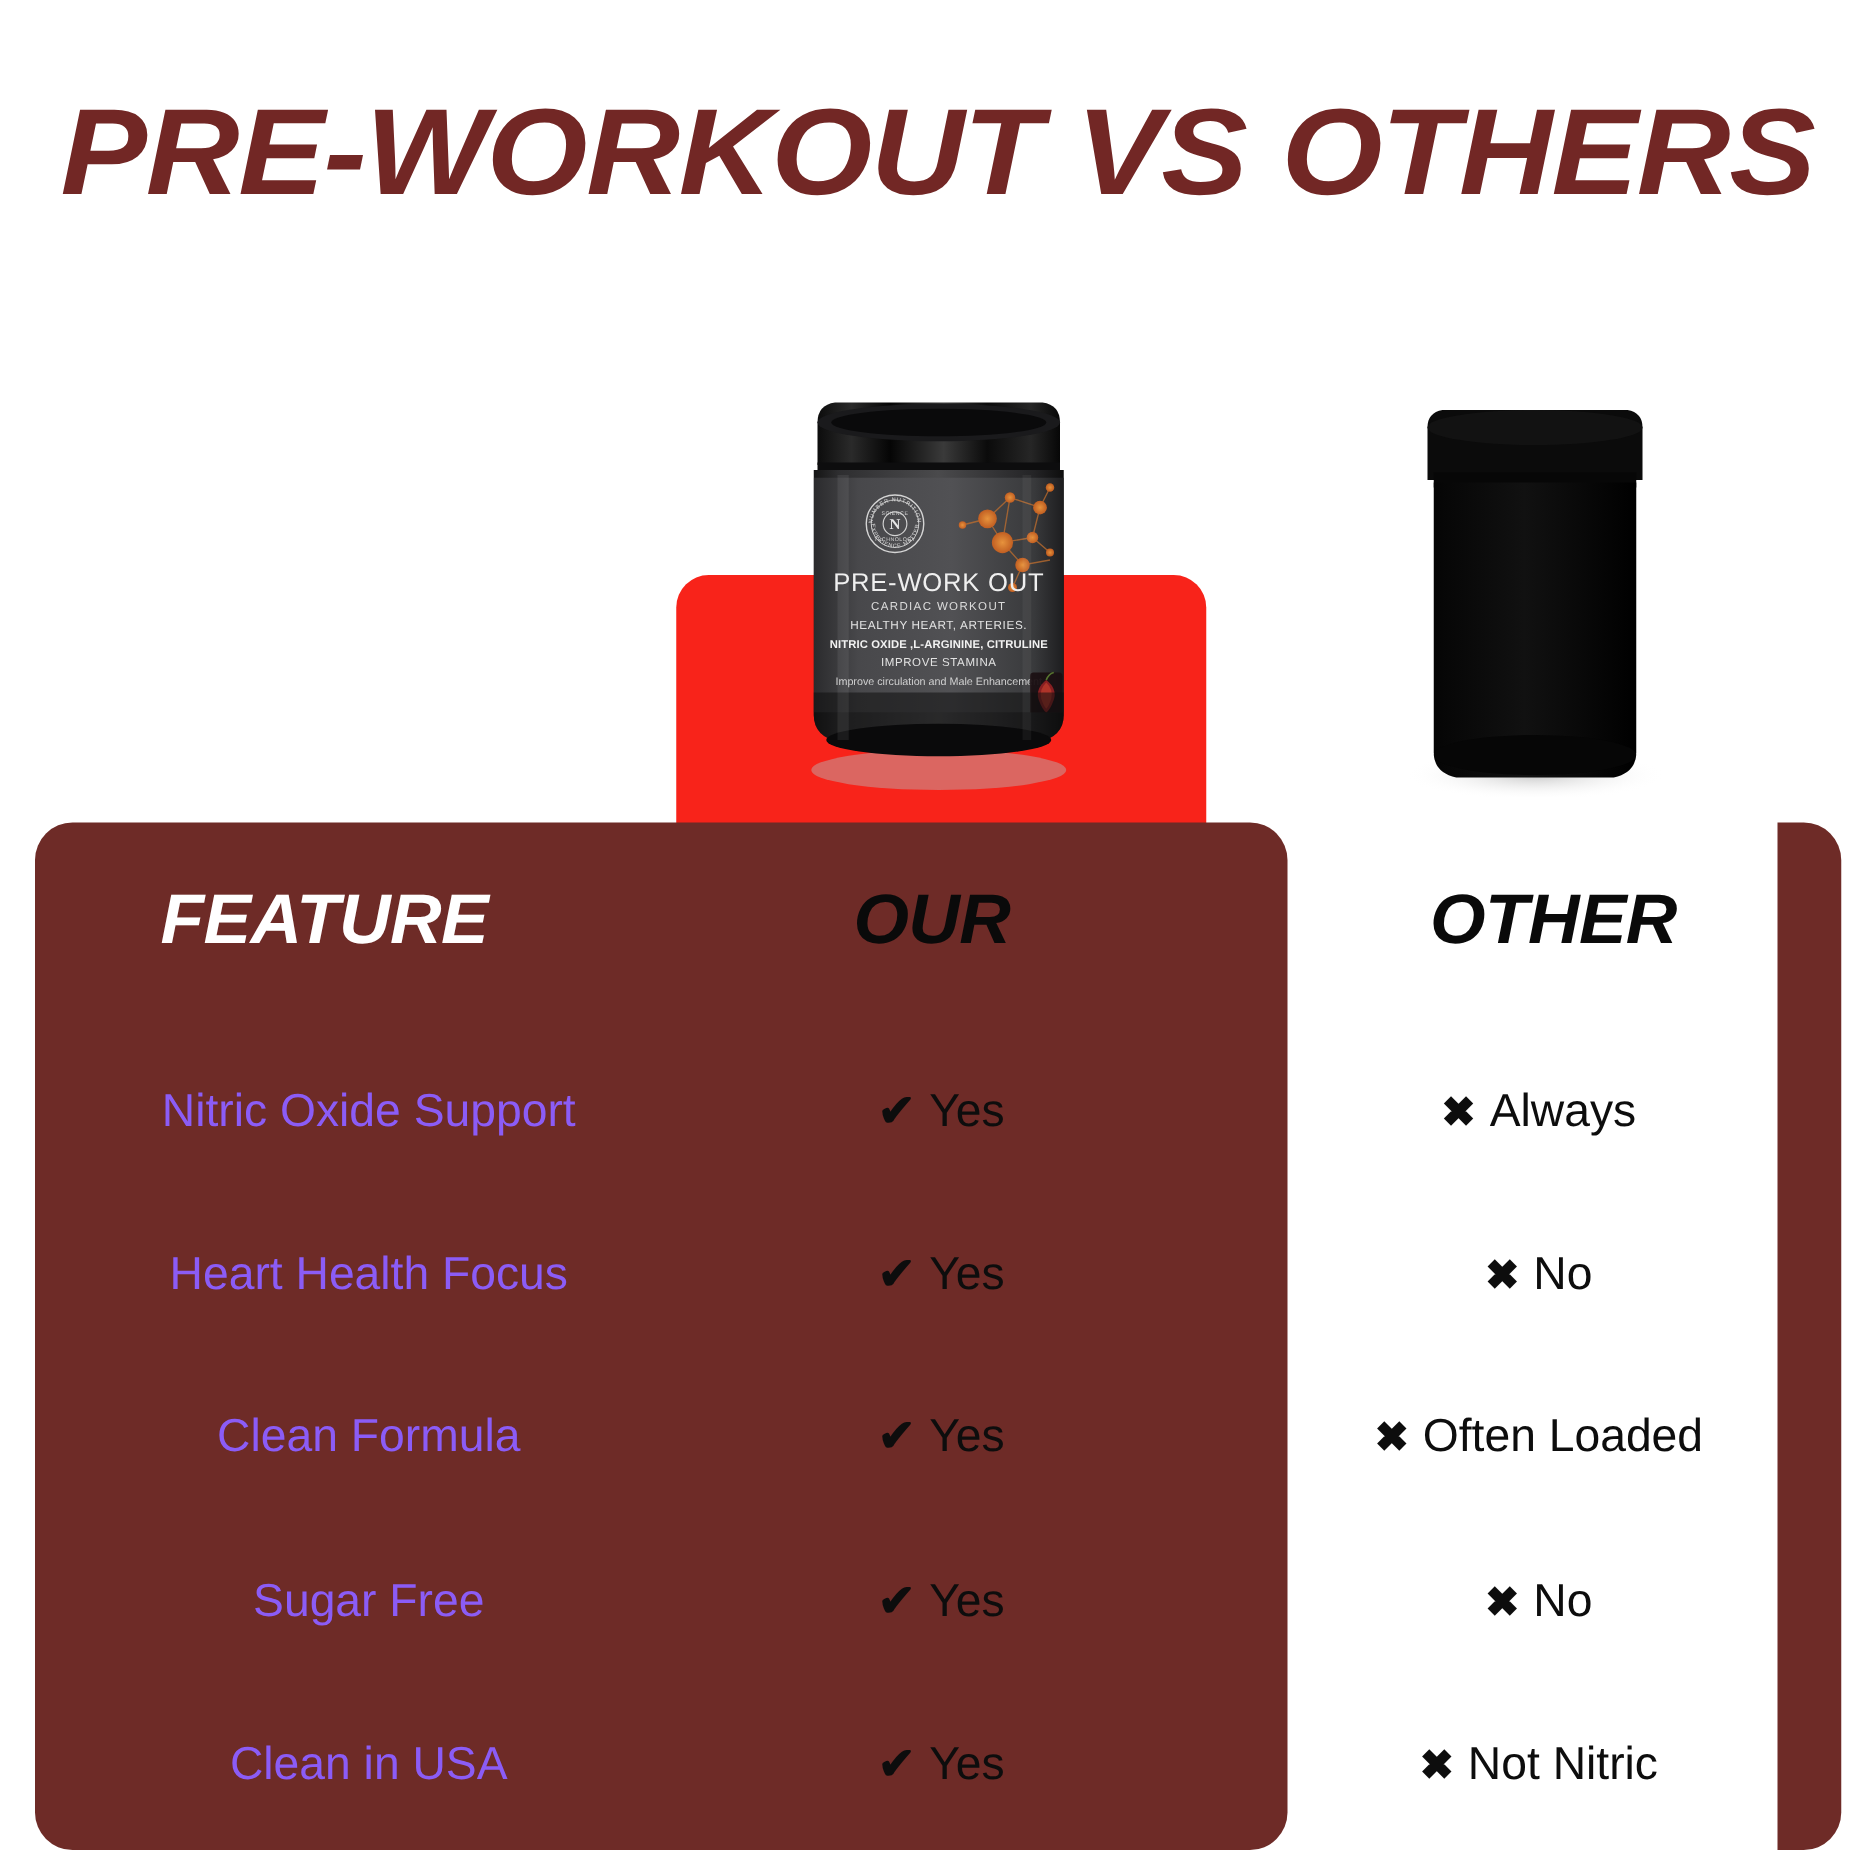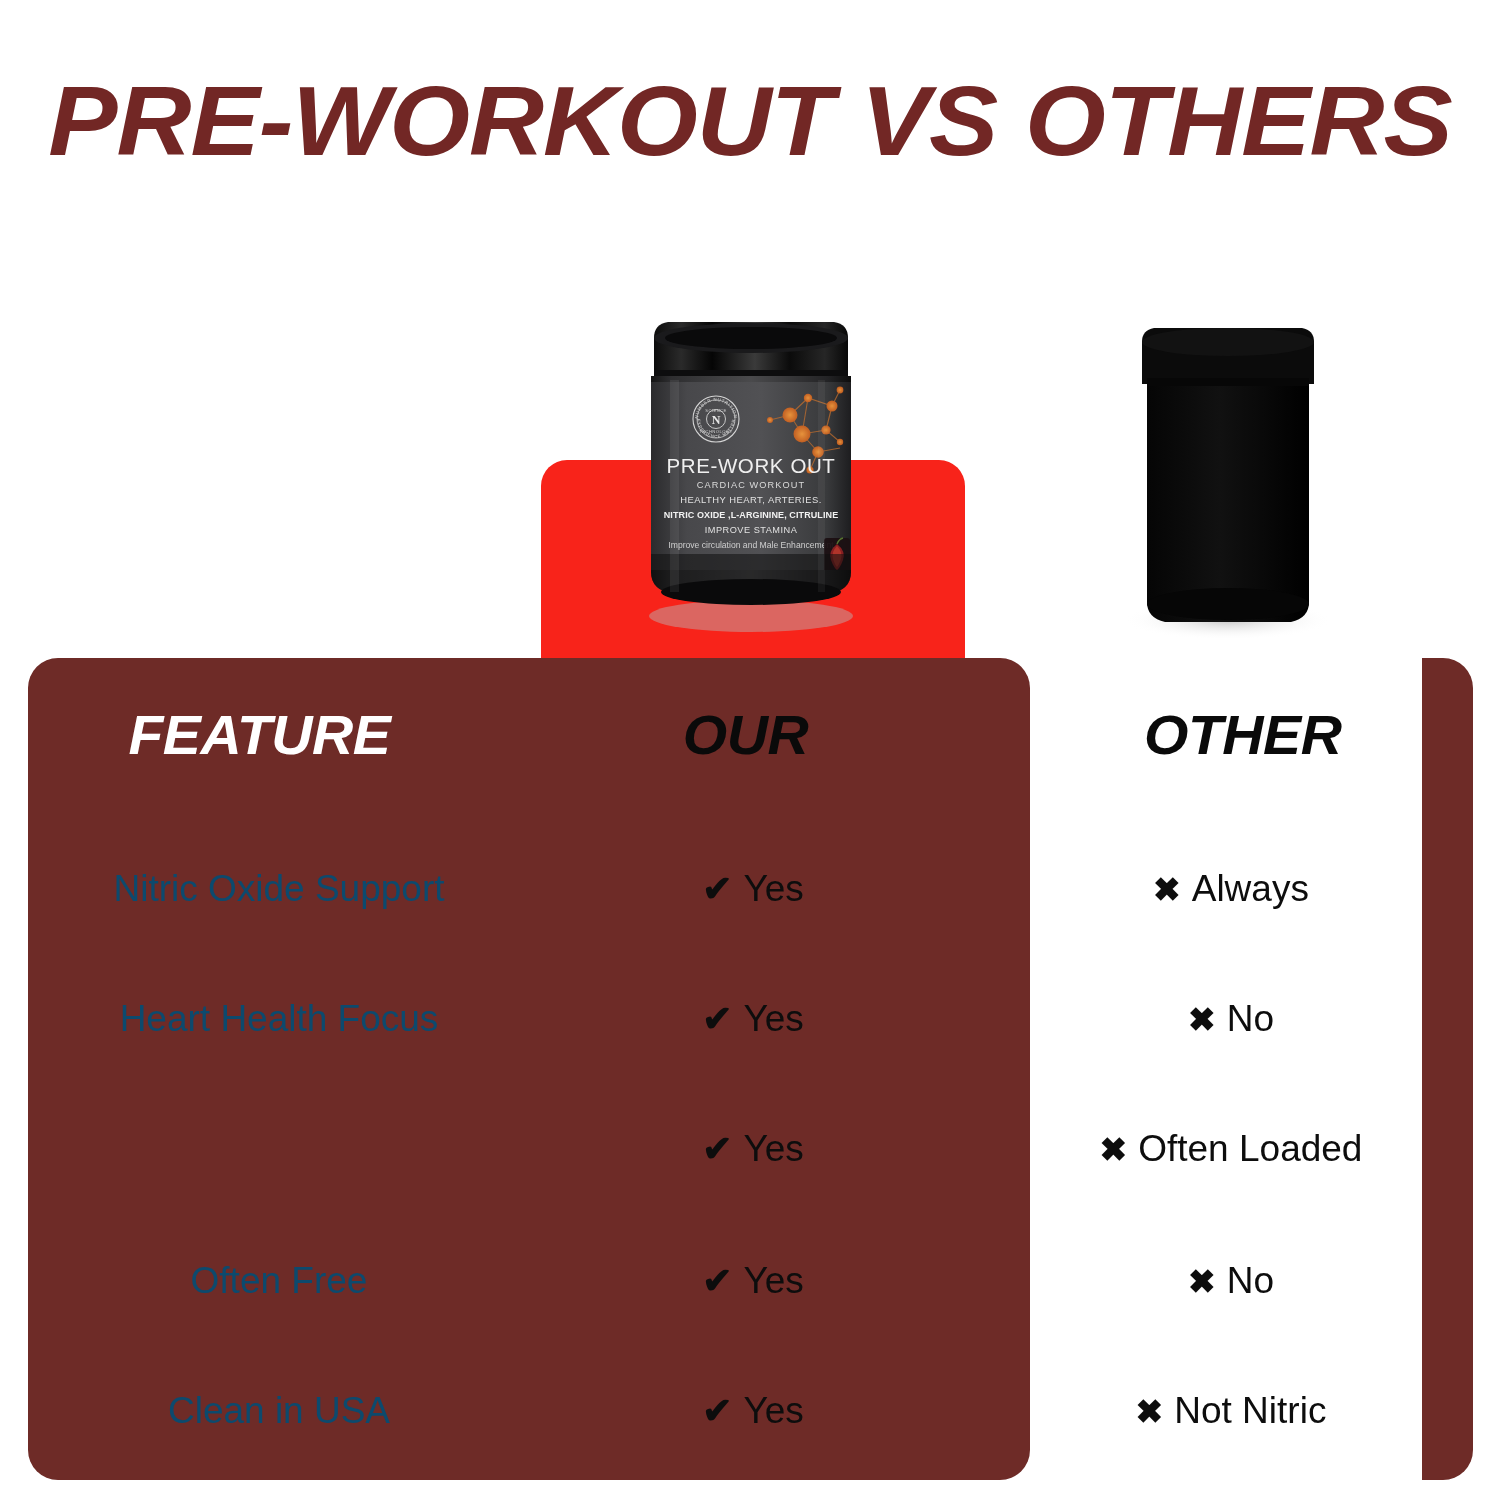--- a/index.html
+++ b/index.html
@@ -103,23 +103,23 @@
   .cell {
     position: absolute;
     top: 0;
     height: 132px;
     display: flex;
     align-items: center;
     font-size: 37px;
     white-space: nowrap;
   }
   .cell-feature {
-    left: 44px; width: 470px;
+    left: 60px; width: 470px;
     justify-content: center;
-    color: #0c4a6e;
+    color: #8b5cf6;
   }
   .cell-our {
     left: 541px; width: 424px;
     justify-content: center;
     color: #0d0d0d;
   }
   .cell-other {
     left: 1040px; width: 382px;
     justify-content: center;
     color: #0d0d0d;
@@ -310,32 +310,33 @@
         <span class="mark mark-check">✔</span>
         <span>Yes</span>
       </div>
       <div class="cell cell-other">
         <span class="mark mark-cross">✖</span>
         <span>No</span>
       </div>
     </div>
 
     <div class="row" style="top:425px;">
+      <div class="cell cell-feature">Clean Formula</div>
       <div class="cell cell-our">
         <span class="mark mark-check">✔</span>
         <span>Yes</span>
       </div>
       <div class="cell cell-other">
         <span class="mark mark-cross">✖</span>
         <span>Often Loaded</span>
       </div>
     </div>
 
     <div class="row" style="top:557px;">
-      <div class="cell cell-feature">Often Free</div>
+      <div class="cell cell-feature">Sugar Free</div>
       <div class="cell cell-our">
         <span class="mark mark-check">✔</span>
         <span>Yes</span>
       </div>
       <div class="cell cell-other">
         <span class="mark mark-cross">✖</span>
         <span>No</span>
       </div>
     </div>
 

